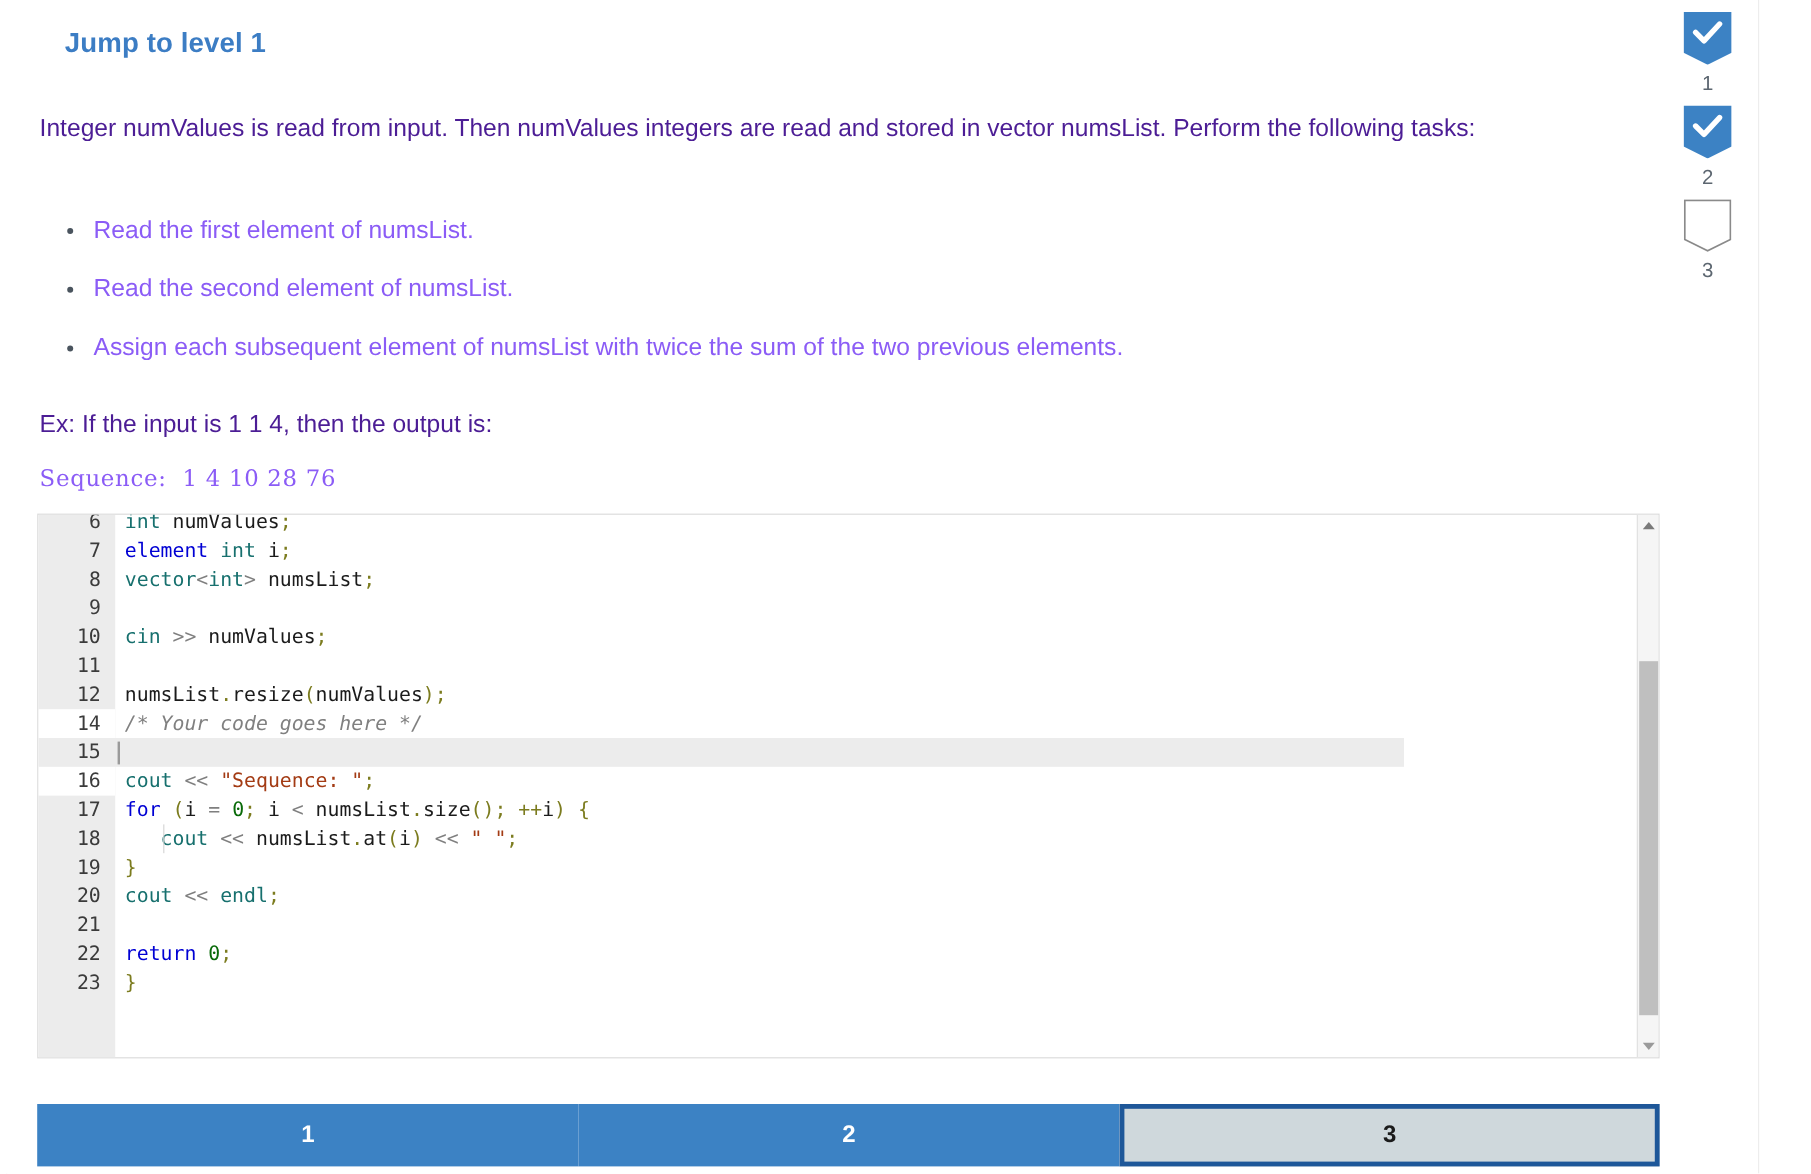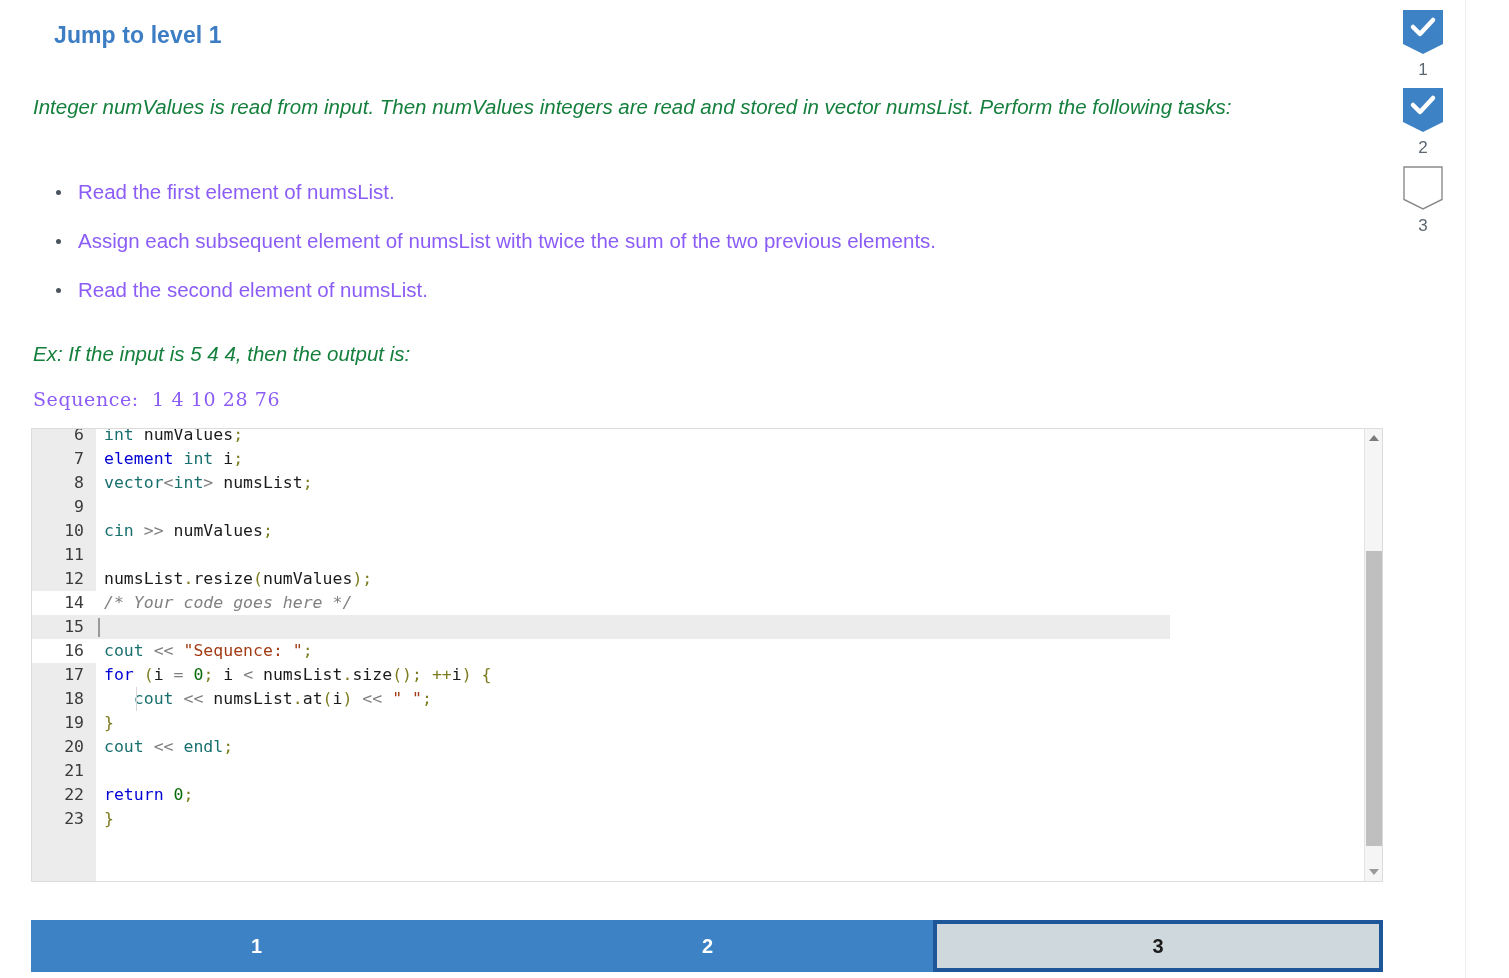--- a/index.html
+++ b/index.html
@@ -53,23 +53,22 @@
     color: #3c7dc4;
     letter-spacing: .1px;
   }
 
   .para {
     position: absolute;
     left: 33px;
     width: 1320px;
     font-size: 20.5px;
     line-height: 35px;
-    color: #15803d;
+    color: #4c1d95;
     font-weight: 400;
-    font-style: italic;
   }
   .para-intro { top: 89px; }
   .para-ex { top: 336px; }
 
   ul.tasks {
     position: absolute;
     left: 33px; top: 178px;
     width: 1300px;
     margin: 0;
     padding: 0 0 0 45px;
@@ -272,25 +271,25 @@
   <div class="left-rule"></div>
 
   <div class="content">
 
     <div class="heading">Jump to level 1</div>
 
     <div class="para para-intro">Integer numValues is read from input. Then numValues integers are read and stored in vector numsList. Perform the following tasks:</div>
 
     <ul class="tasks">
       <li>Read the first element of numsList.</li>
+      <li>Read the second element of numsList.</li>
       <li>Assign each subsequent element of numsList with twice the sum of the two previous elements.</li>
-      <li>Read the second element of numsList.</li>
     </ul>
 
-    <div class="para para-ex">Ex: If the input is 5 4 4, then the output is:</div>
+    <div class="para para-ex">Ex: If the input is 1 1 4, then the output is:</div>
     <div class="seq-line">Sequence:  1 4 10 28 76</div>
 
     <div class="editor">
       <div class="gutter-bg"></div>
       <div class="gutter-white" id="gutter-white" style="top: 162px; height: 72px;"></div>
 
       <div class="code-rows" id="code-rows" style="top: -6px;">
           <div class="row"><span class="ln">6</span><span class="src"><span class="t-type">int</span> numValues<span class="t-punc">;</span></span></div>
           <div class="row"><span class="ln">7</span><span class="src"><span class="t-kw">element</span> <span class="t-type">int</span> i<span class="t-punc">;</span></span></div>
           <div class="row"><span class="ln">8</span><span class="src"><span class="t-type">vector</span><span class="t-op">&lt;</span><span class="t-type">int</span><span class="t-op">&gt;</span> numsList<span class="t-punc">;</span></span></div>

